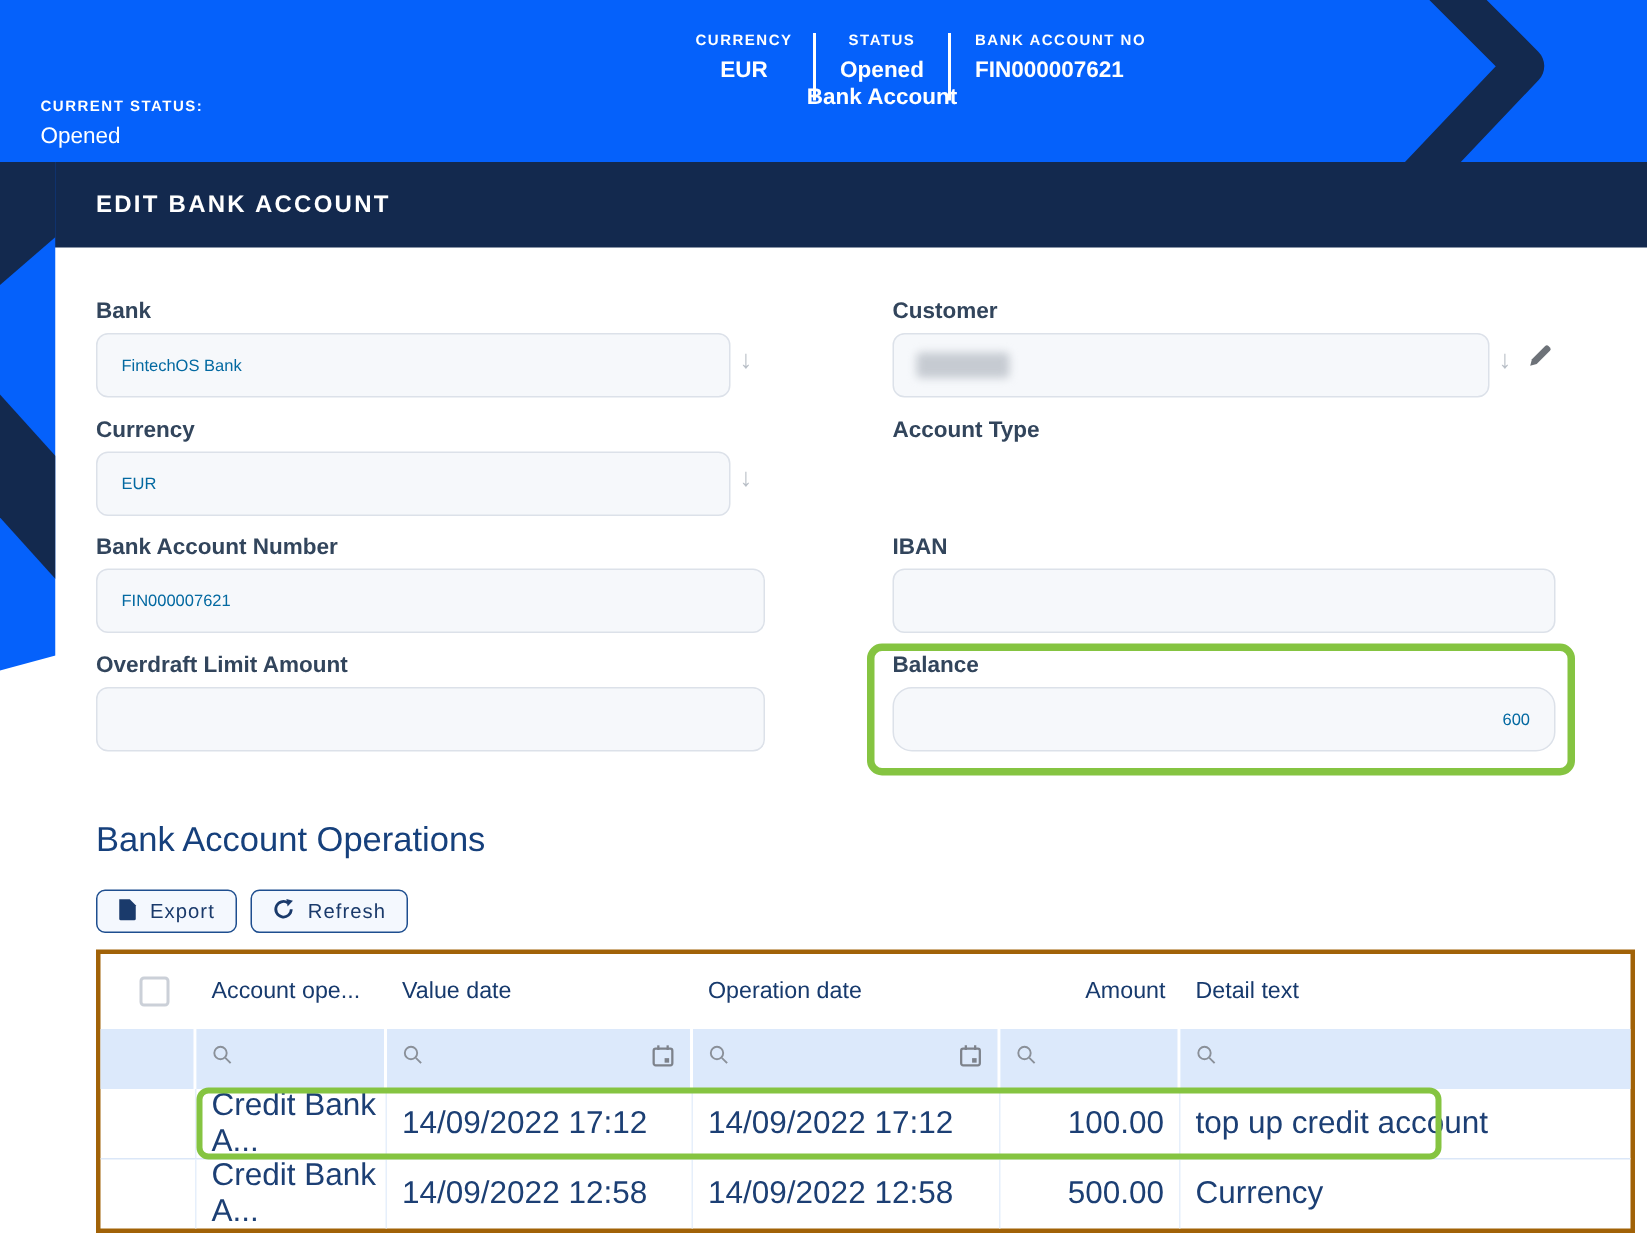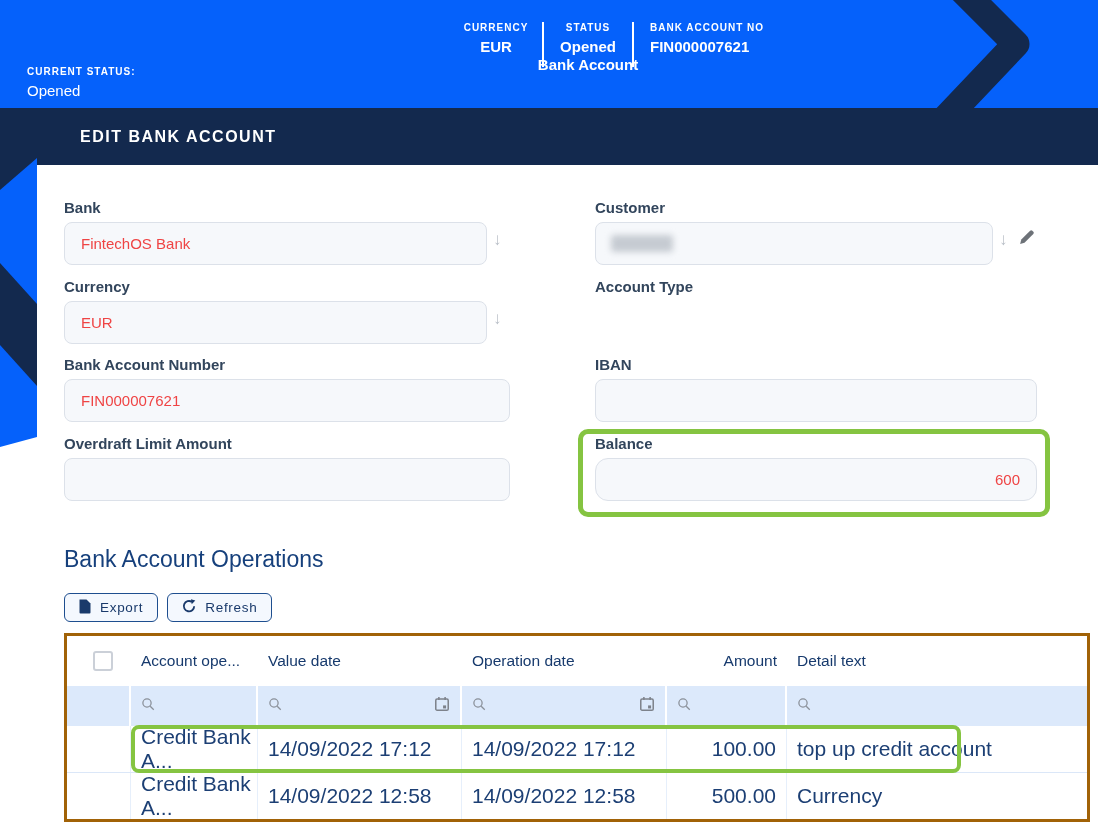--- a/index.html
+++ b/index.html
@@ -17,31 +17,31 @@
   .hdr-col.status{width:88px;}
   .hdr-col.accountno{align-items:flex-start;padding-left:16px;}
   .hdr-col .hdr-value{margin-top:5px;font-size:15px;font-weight:bold;white-space:nowrap;color:#fff;}
   .hdr-col .hdr-value2{margin-top:1px;font-size:15px;font-weight:bold;white-space:nowrap;color:#ffffff;}
   .hdr-divider{width:2px;height:45px;background:#fff;}
   .hdr-chevron{position:absolute;left:928px;top:0;}
 
   
   .edit-bar{position:absolute;left:36px;top:108px;width:1062px;height:57px;background:#13294E;
             display:flex;align-items:center;}
-  .edit-bar-title{margin-left:44px;color:#fff;font-size:16px;font-weight:bold;letter-spacing:1.5px;text-align:right;}
+  .edit-bar-title{margin-left:28px;color:#fff;font-size:16px;font-weight:bold;letter-spacing:1.5px;text-align:right;}
 
   
   .left-deco{position:absolute;left:0;top:108px;}
 
   
   .field-group{position:absolute;}
   .field-label{font-size:15px;font-weight:bold;color:#32455C;margin-bottom:6px;line-height:17px;}
   .field-box{position:relative;height:41px;background:#F6F8FB;border:1px solid #DCE1E9;border-radius:8px;
              display:flex;align-items:center;}
-  .field-value{margin-left:16px;font-size:15px;color:#ef4444;}
+  .field-value{margin-left:16px;font-size:11px;color:#0369a1;}
   .field-box.align-right{justify-content:flex-end;border-radius:13px;}
   .field-box.align-right .field-value{margin-left:0;margin-right:16px;}
   .drop-arrow{position:absolute;left:calc(100% + 7px);top:8px;color:#B9BFC7;font-size:17px;line-height:17px;}
   .pencil{position:absolute;left:calc(100% + 26px);top:6px;}
   .blur-blob{position:absolute;left:15px;top:12px;width:62px;height:17px;background:#C6CBD2;
              border-radius:3px;filter:blur(3px);}
 
   .fg-bank{left:64px;top:199px;width:423px;}
   .fg-customer{left:595px;top:199px;width:398px;}
   .fg-currency{left:64px;top:278px;width:423px;}

